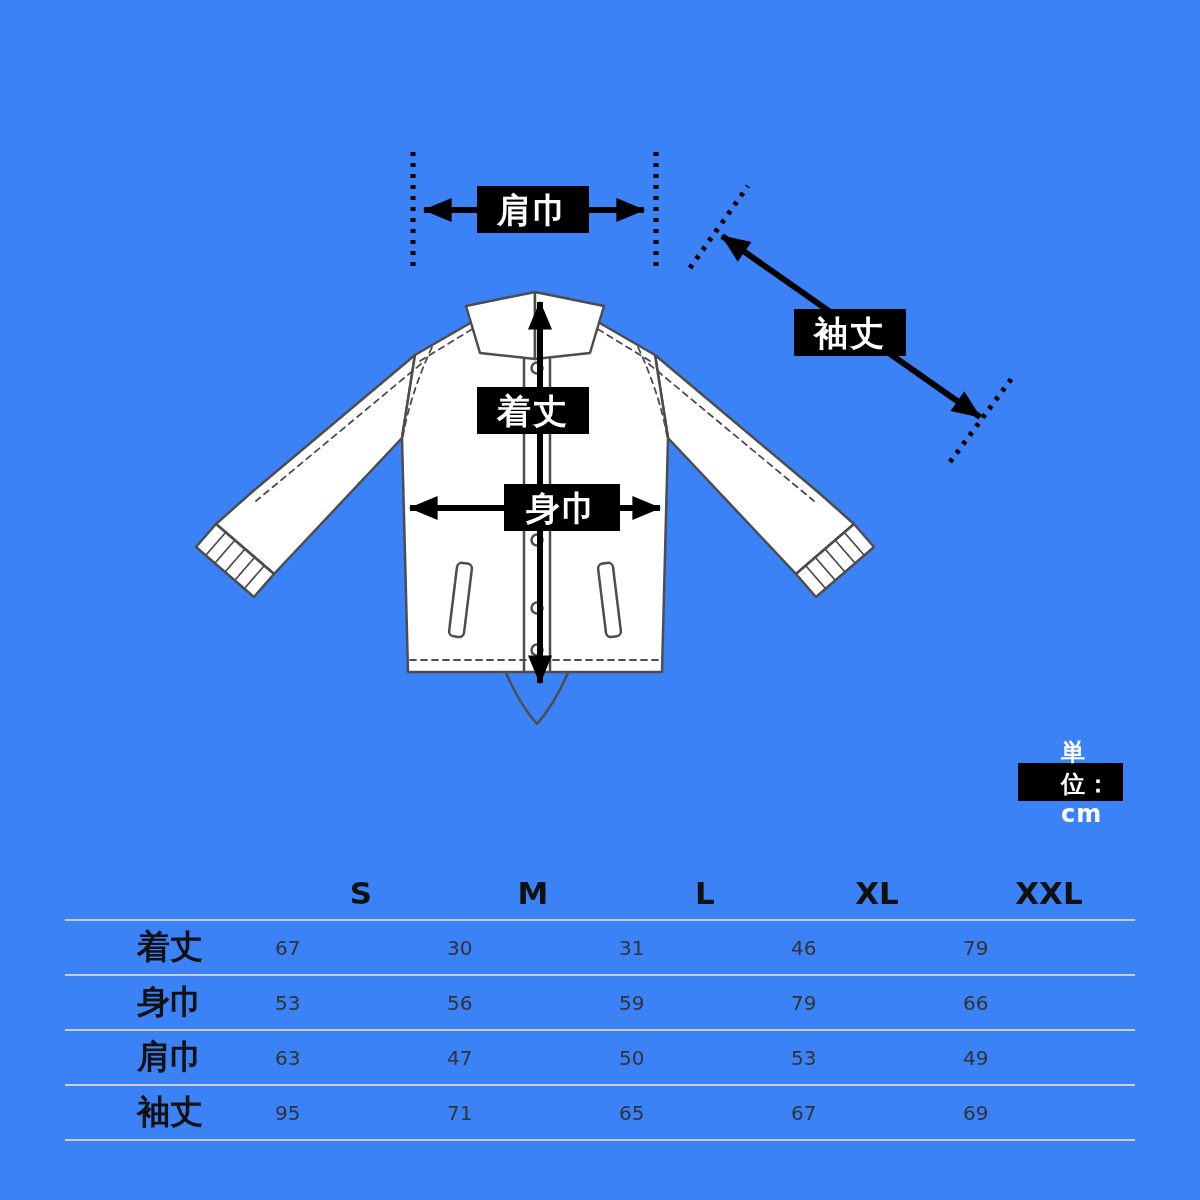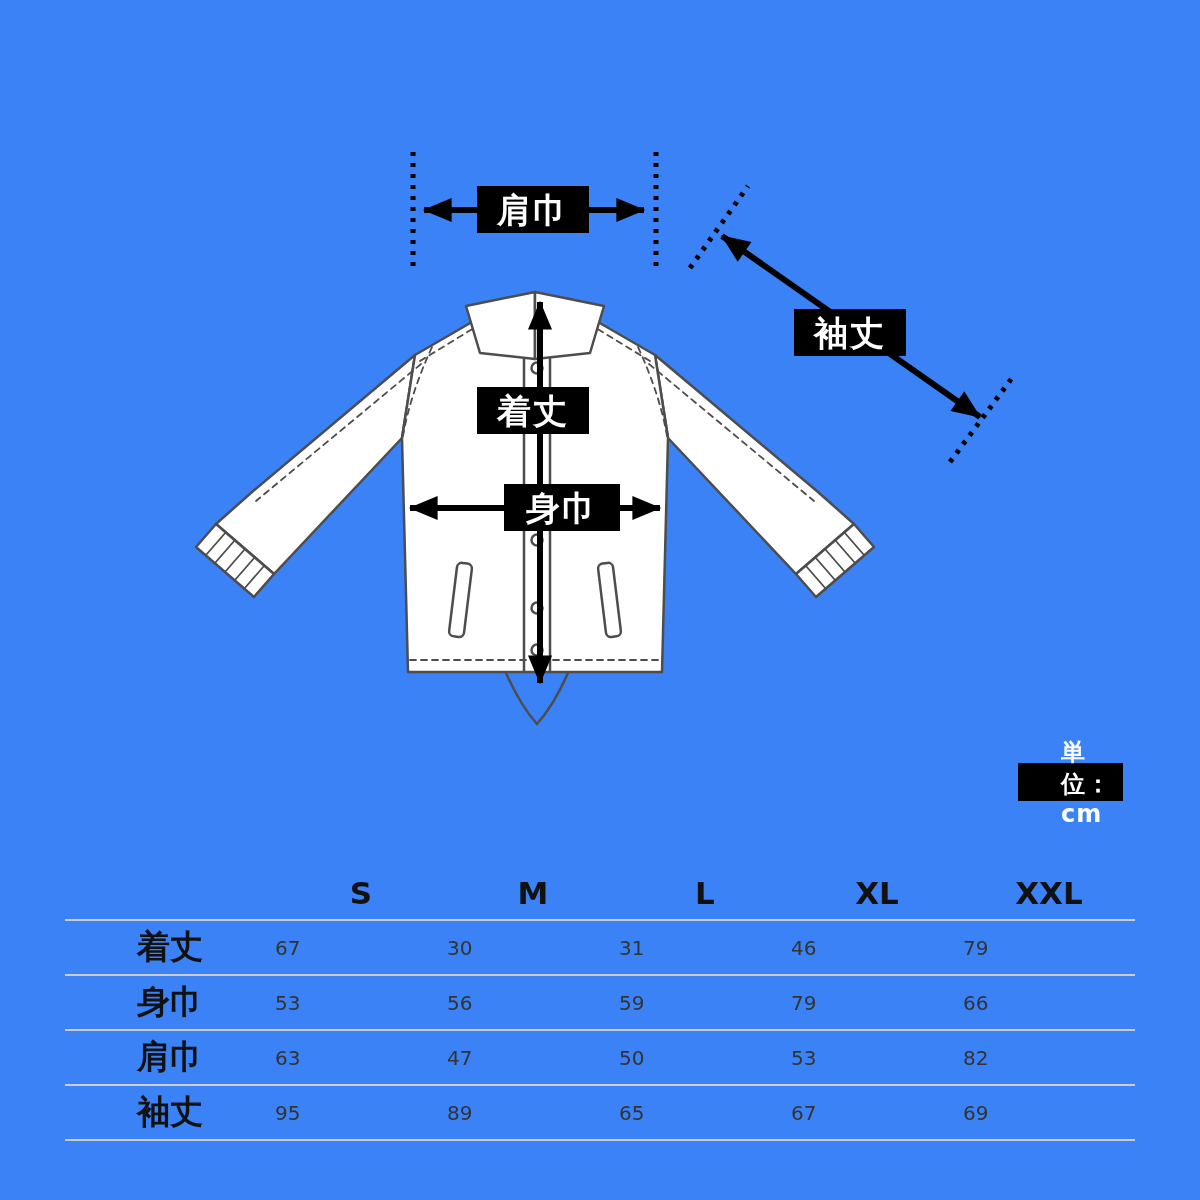--- a/index.html
+++ b/index.html
@@ -178,26 +178,26 @@
         <td>59</td>
         <td>79</td>
         <td>66</td>
       </tr>
       <tr>
         <th>肩巾</th>
         <td>63</td>
         <td>47</td>
         <td>50</td>
         <td>53</td>
-        <td>82</td>
+        <td>49</td>
       </tr>
       <tr>
         <th>袖丈</th>
         <td>95</td>
-        <td>89</td>
+        <td>71</td>
         <td>65</td>
         <td>67</td>
         <td>69</td>
       </tr>
     </tbody>
   </table>
 
 </div>
 
 </body></html>

